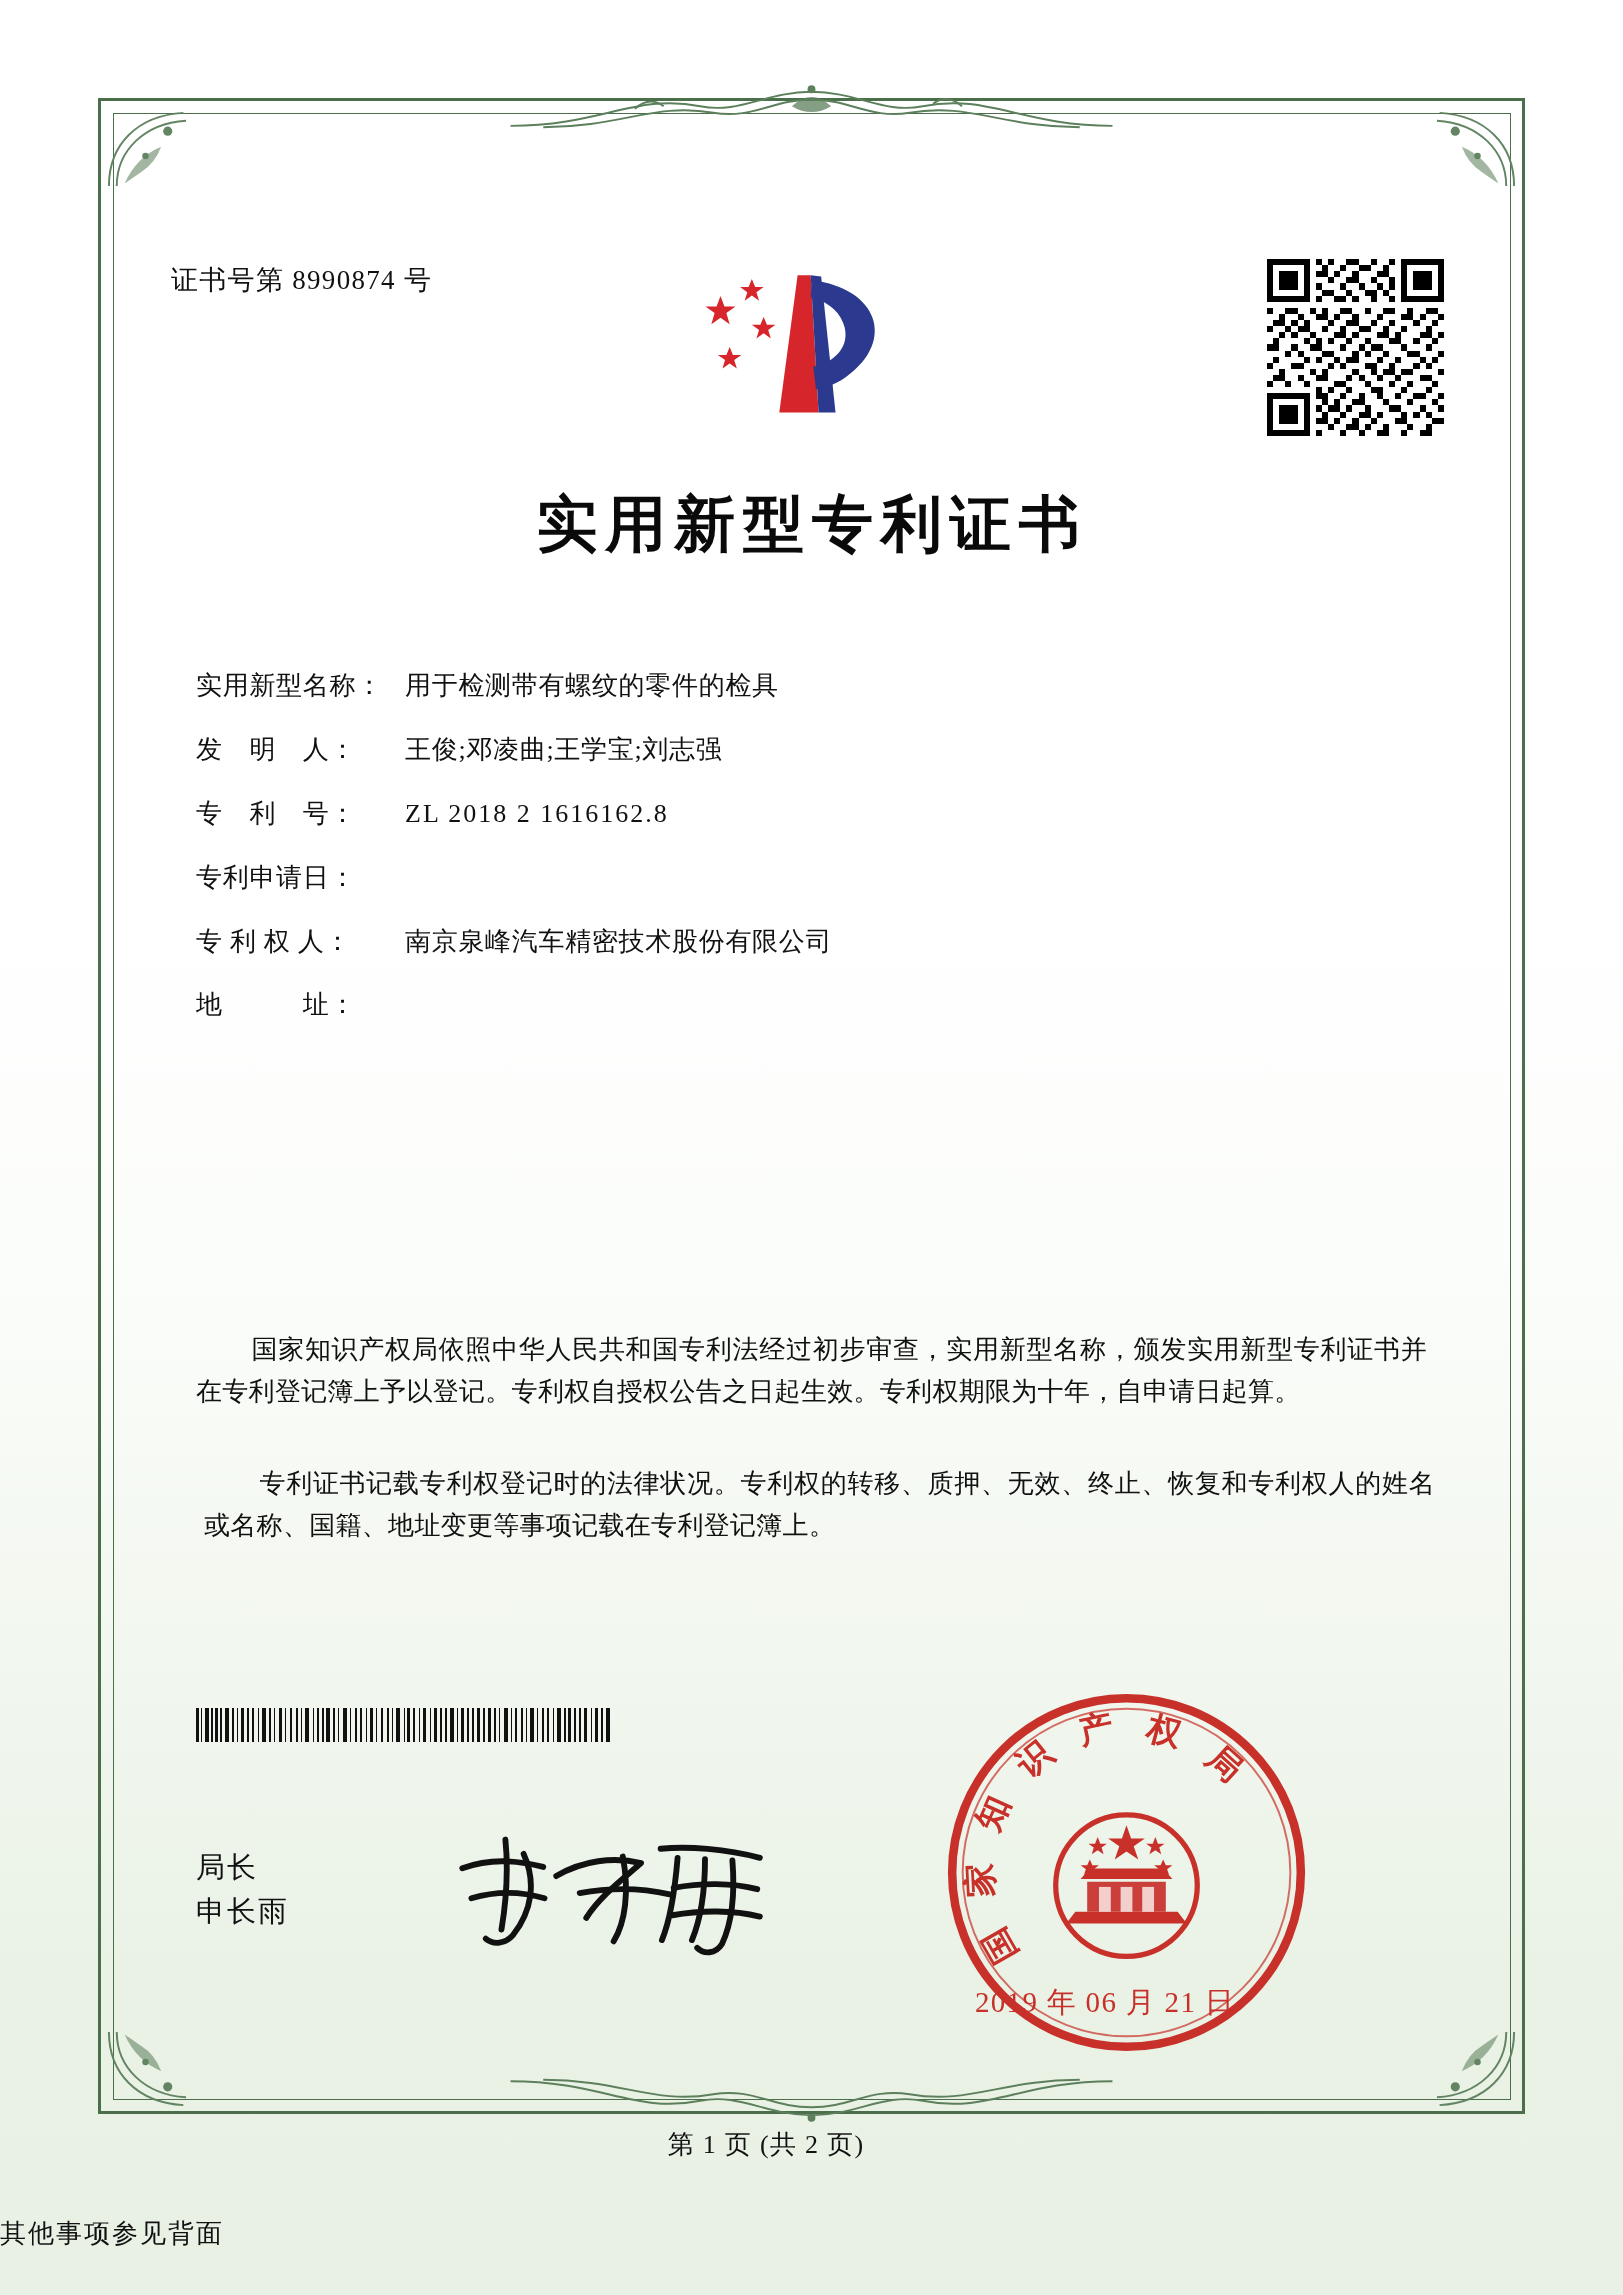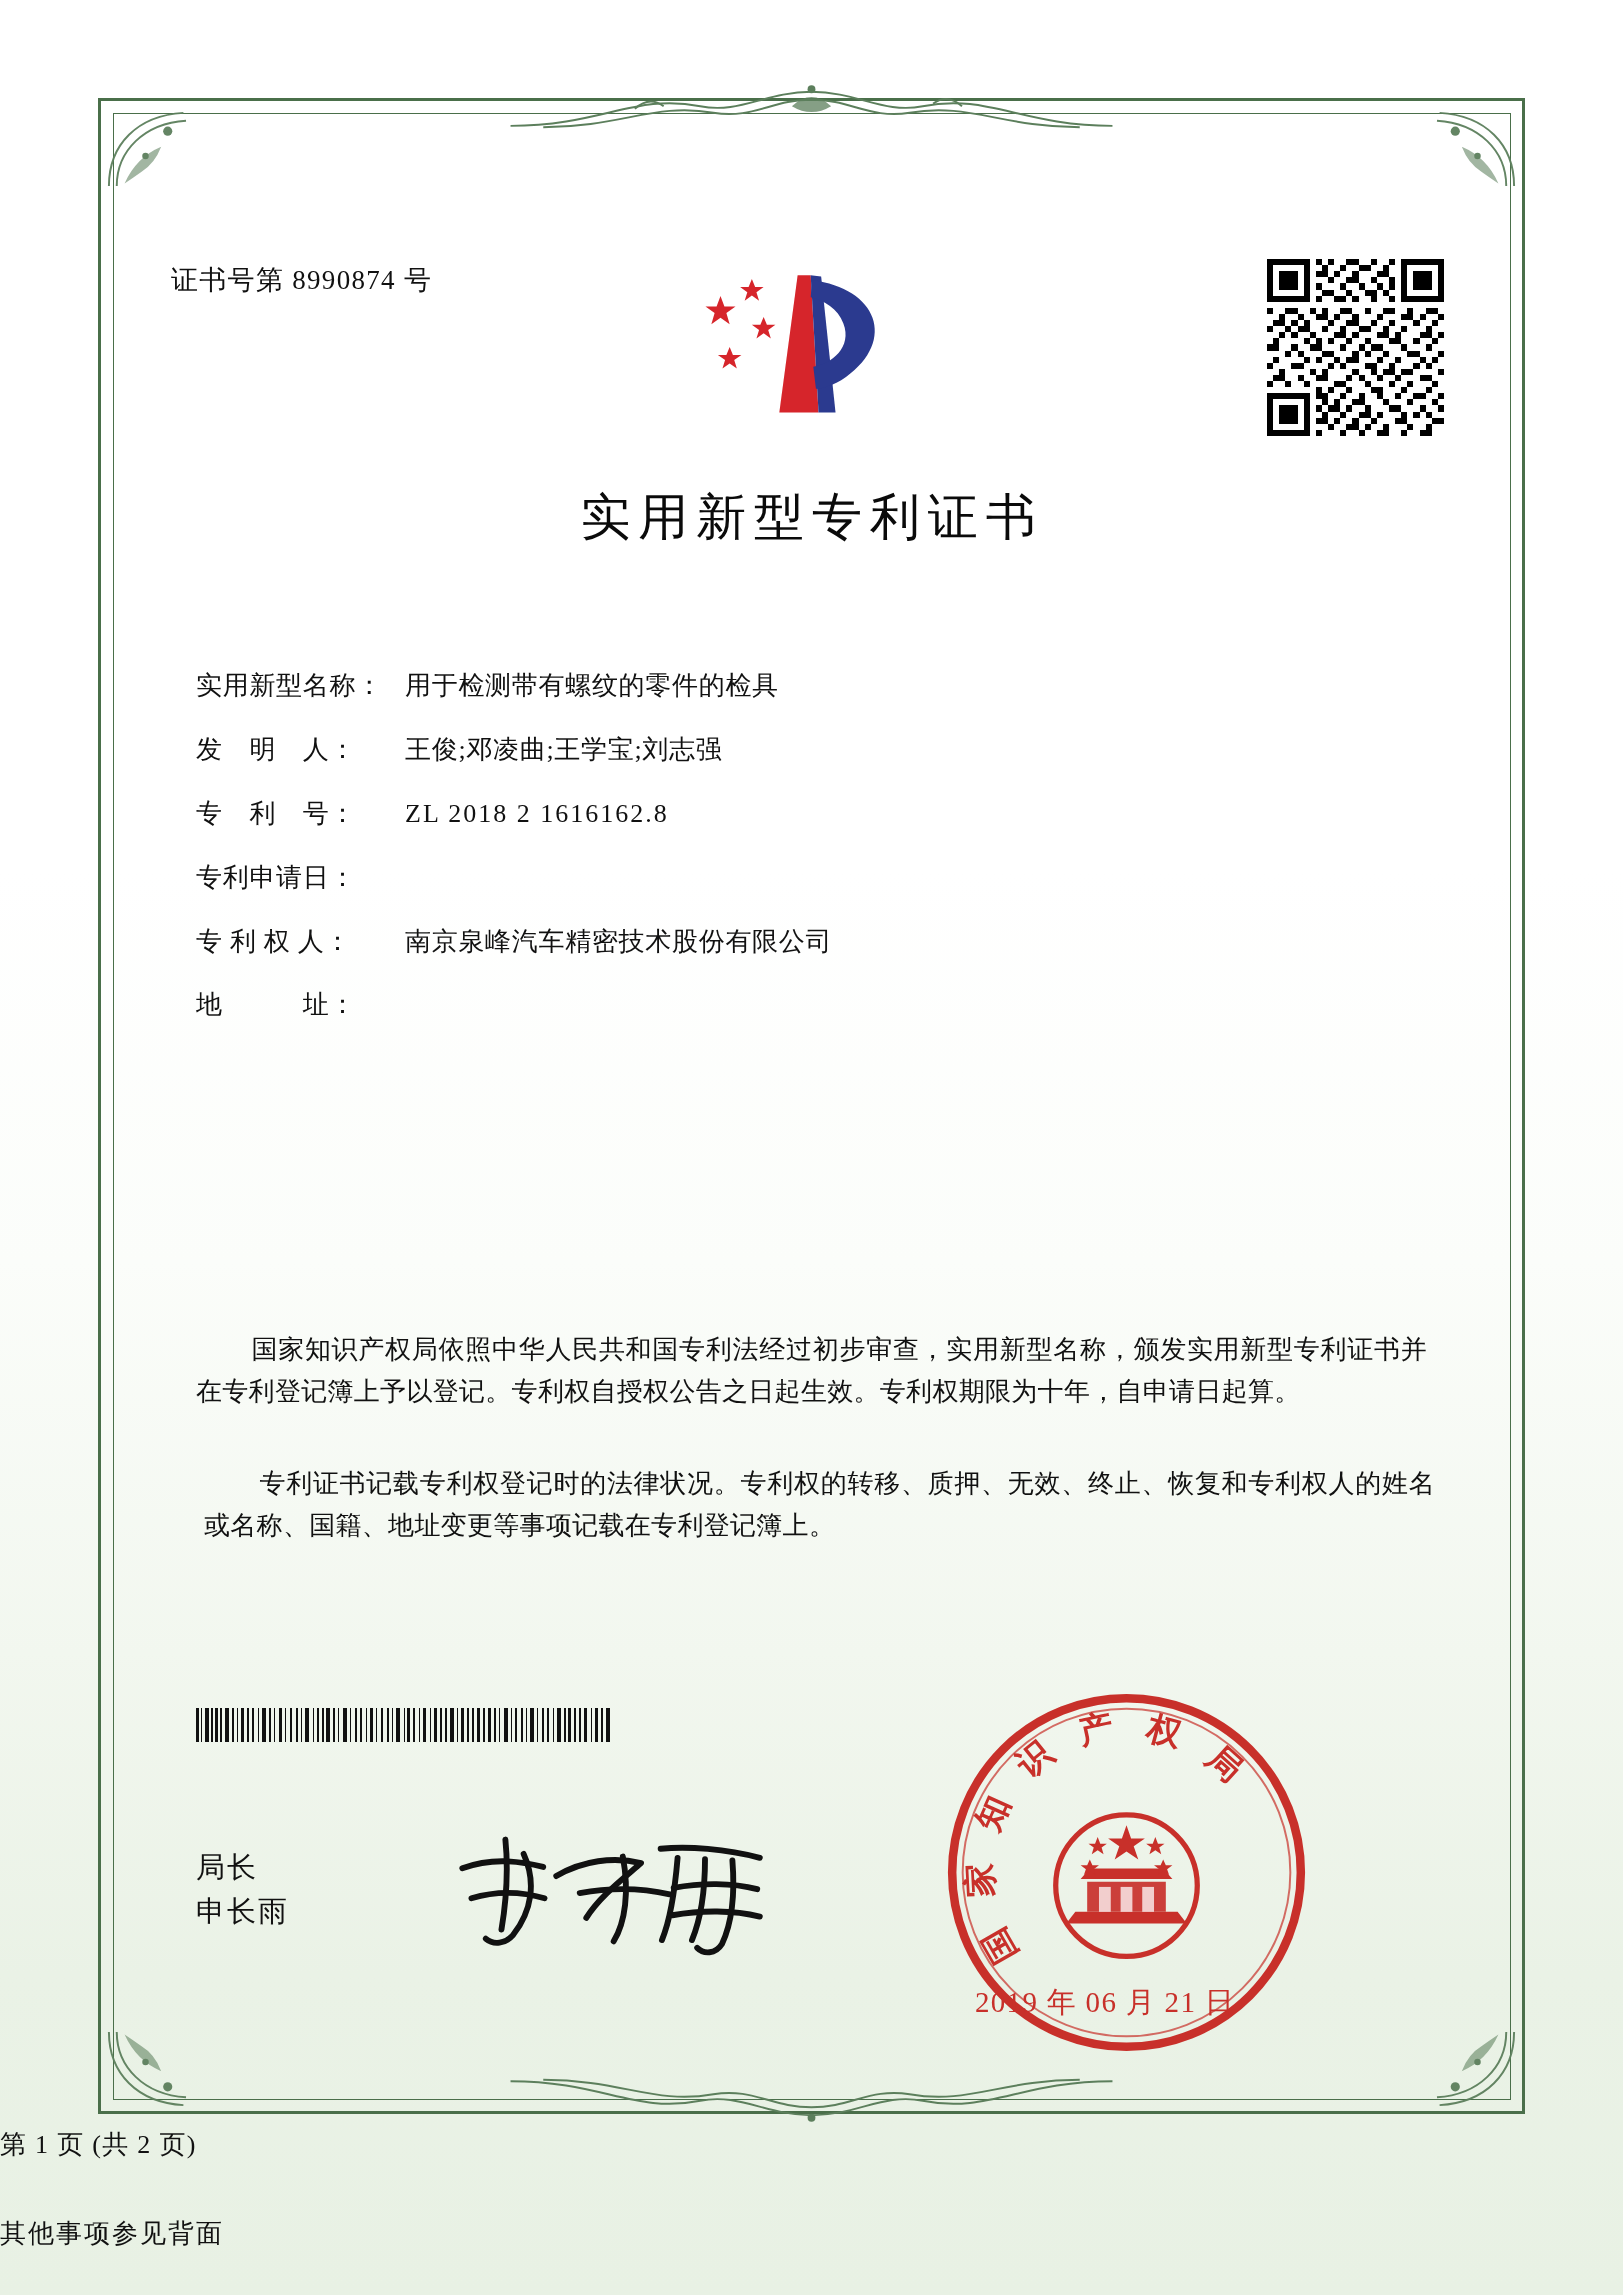--- a/index.html
+++ b/index.html
@@ -91,22 +91,22 @@
     left: 1267px; top: 259px;
     width: 177px; height: 177px;
   }
   .qr svg { width: 100%; height: 100%; display: block; }
 
   .title {
     position: absolute;
     left: 0; top: 484px;
     width: 1624px;
     text-align: center;
-    font-size: 50px;
-    font-weight: normal;
+    font-size: 61px;
+    font-weight: bold;
     letter-spacing: 7.9px;
     color: #0a0a0a;
     font-family: "DejaVu Serif", "Liberation Serif", serif;
   }
 
   
   .fields {
     position: absolute;
     left: 196px;
     top: 668px;
@@ -198,20 +198,21 @@
     font-size: 29px;
     color: #c8302a;
     letter-spacing: 1.3px;
     white-space: nowrap;
   }
 
   .pagenum {
     position: absolute;
     left: 0; top: 2127px;
     width: 1532px;
+    text-align: center;
     font-size: 26px;
     color: #111;
     letter-spacing: 1.3px;
   }
   .footnote {
     position: absolute;
     left: 0; top: 2216px;
     width: 1480px;
     font-size: 26px;
     color: #111;

